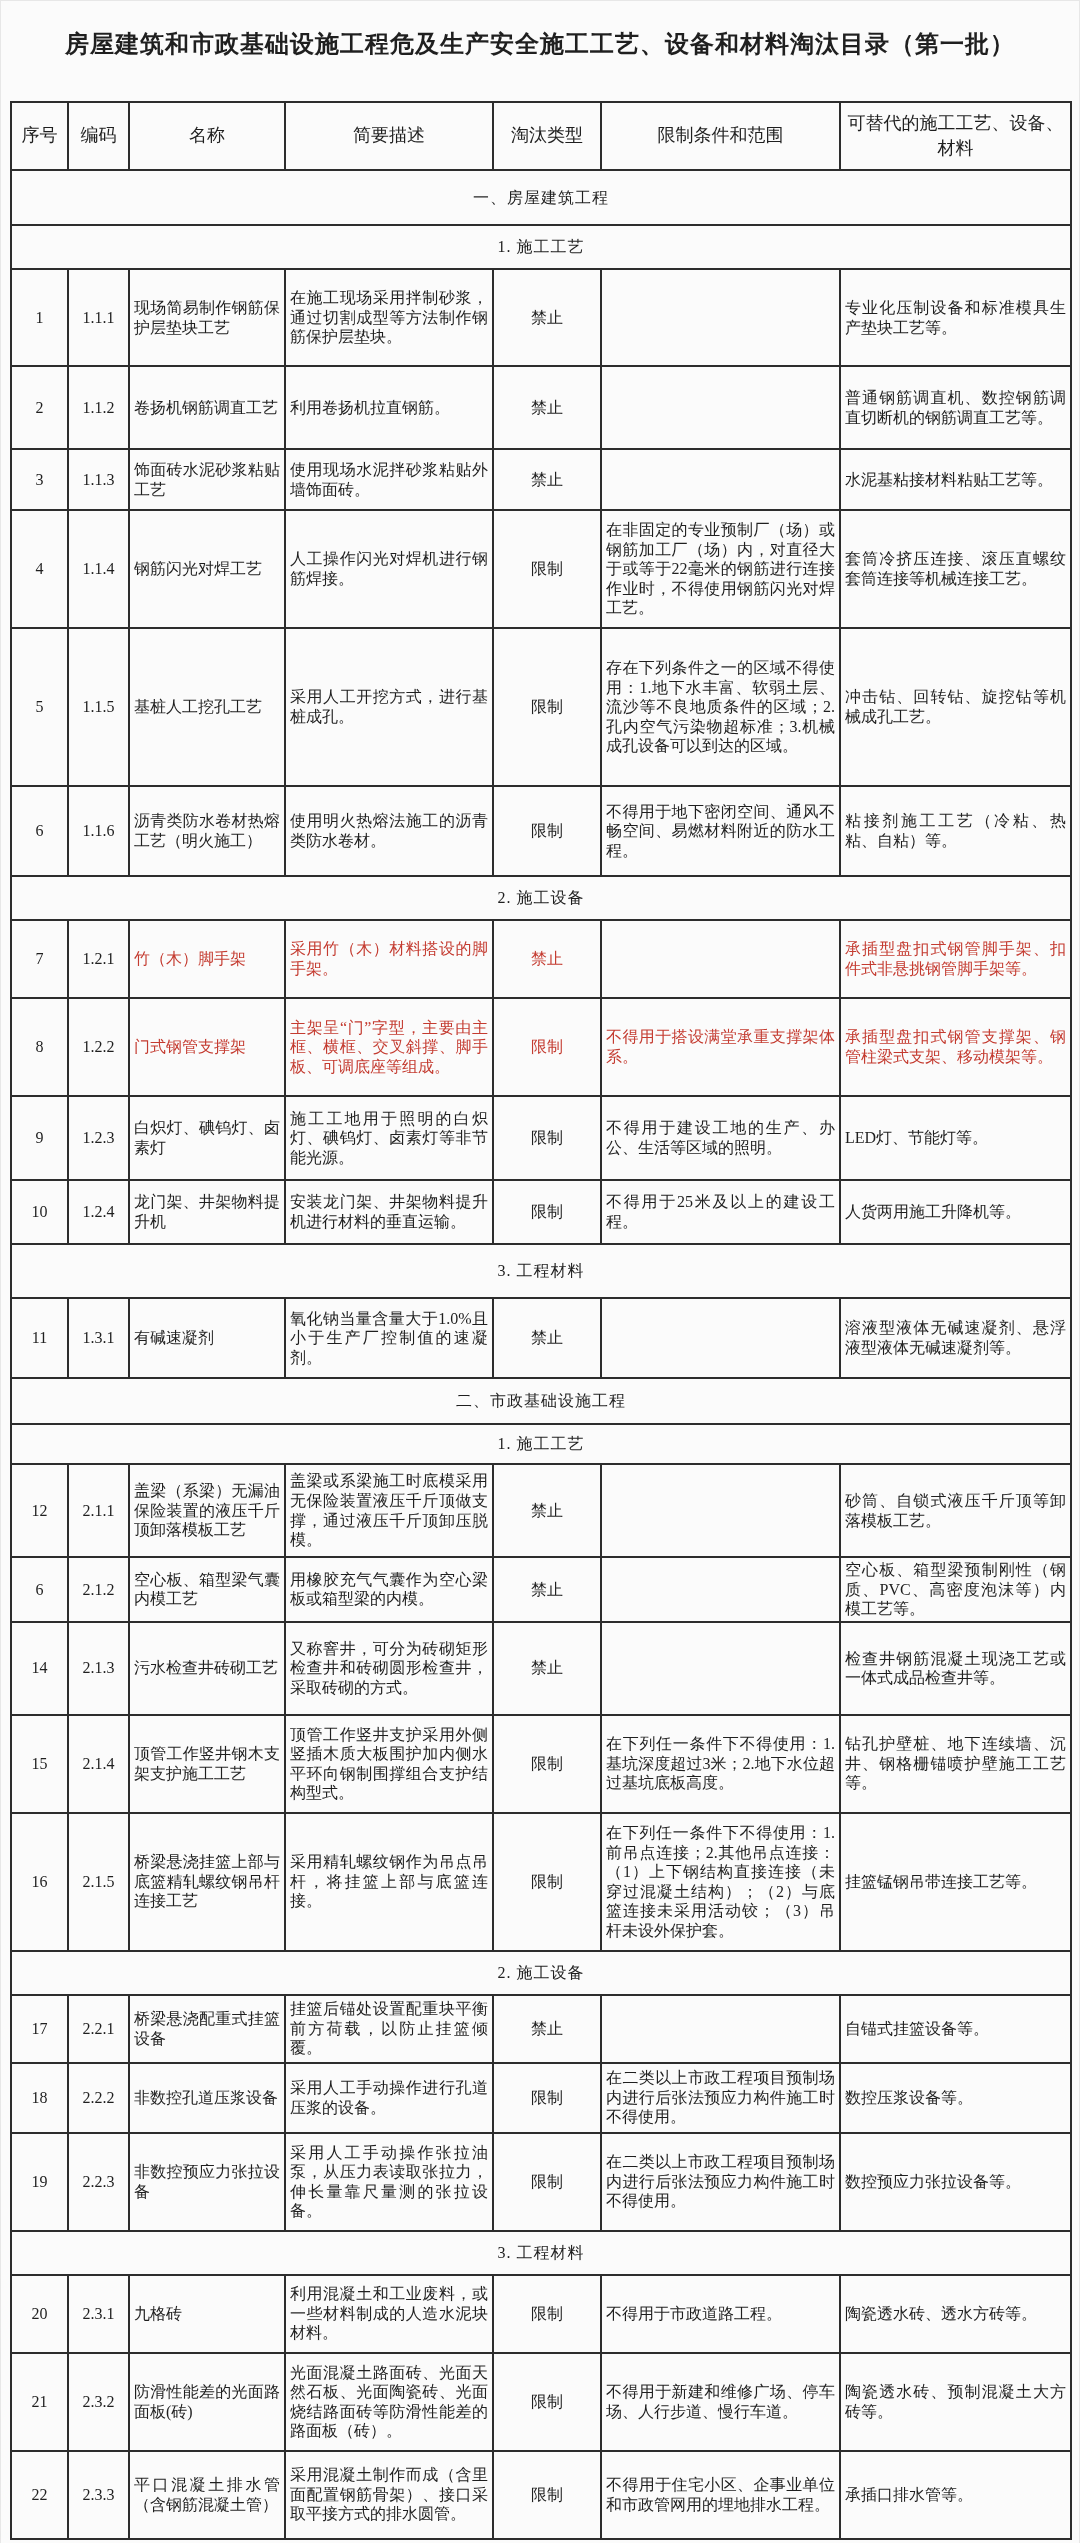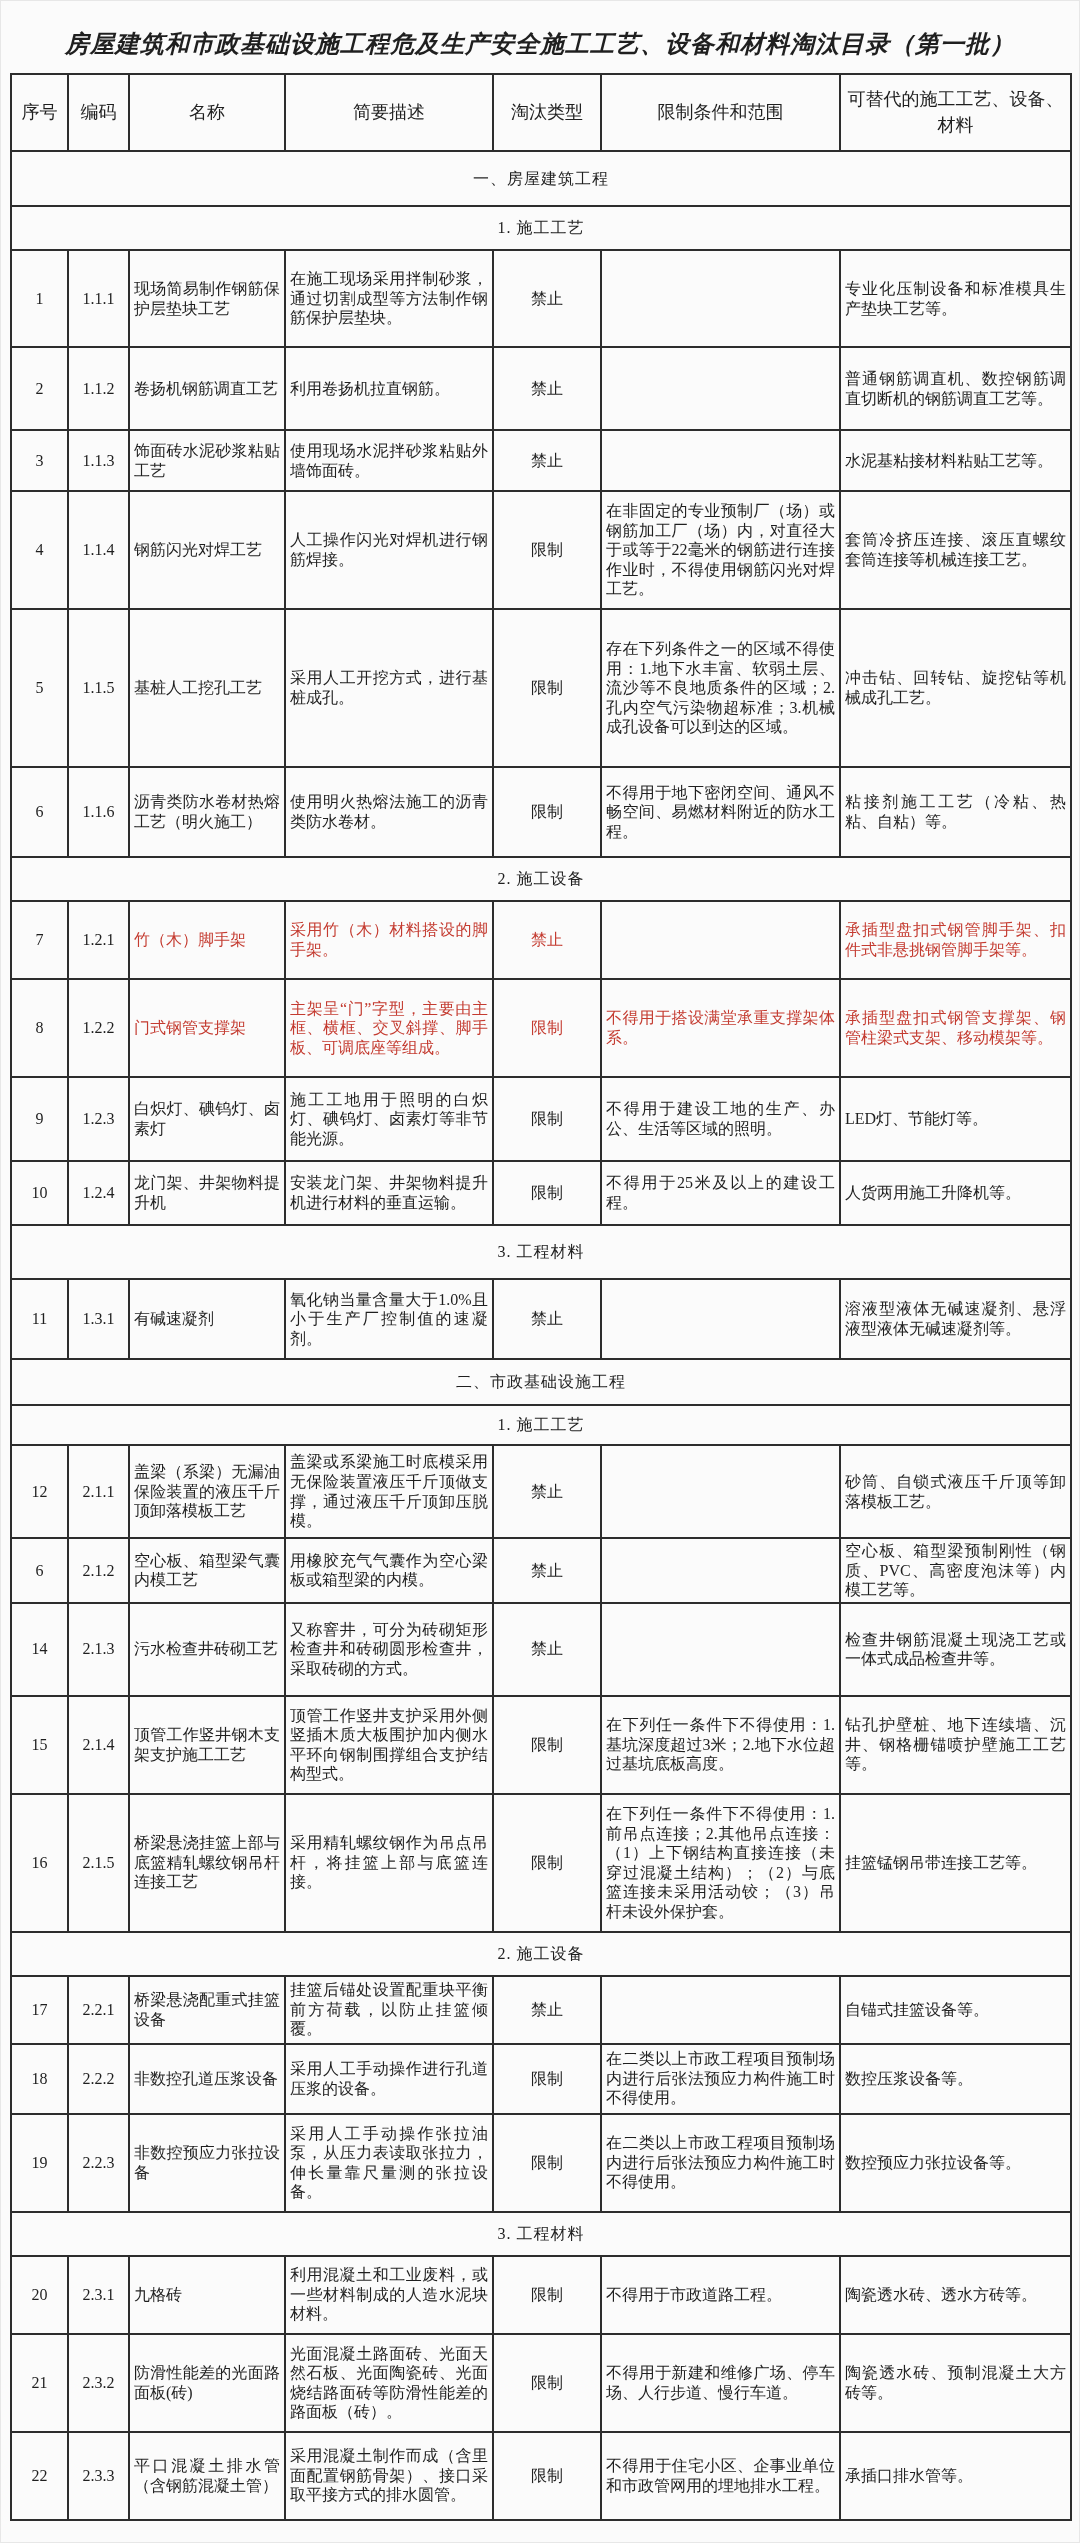--- a/index.html
+++ b/index.html
@@ -15,23 +15,22 @@
     min-height:2543px;
     background:#fbfbfb;
     border:1px solid #e7e7e7;
     padding:6px 9px 14px 9px;
   }
   .doc-title{
     font-size:24px;
     font-weight:700;
     text-align:center;
     line-height:1.75;
-    padding:16px 26px 8px 26px;
+    padding:16px 26px 36px 26px;
     letter-spacing:1px;
-    font-style:italic;
   }
   table.catalog{
     width:100%;
     border-collapse:collapse;
     table-layout:fixed;
   }
   table.catalog th,
   table.catalog td{
     border:2px solid var(--line);
     padding:2px 4px;
@@ -67,21 +66,21 @@
     <colgroup>
       <col style="width:57px">
       <col style="width:61px">
       <col style="width:156px">
       <col style="width:208px">
       <col style="width:108px">
       <col style="width:239px">
       <col style="width:231px">
     </colgroup>
     <thead>
-      <tr style="height:77px">
+      <tr style="height:68px">
         <th>序号</th>
         <th>编码</th>
         <th>名称</th>
         <th>简要描述</th>
         <th>淘汰类型</th>
         <th>限制条件和范围</th>
         <th>可替代的施工工艺、设备、材料</th>
       </tr>
     </thead>
     <tbody>

